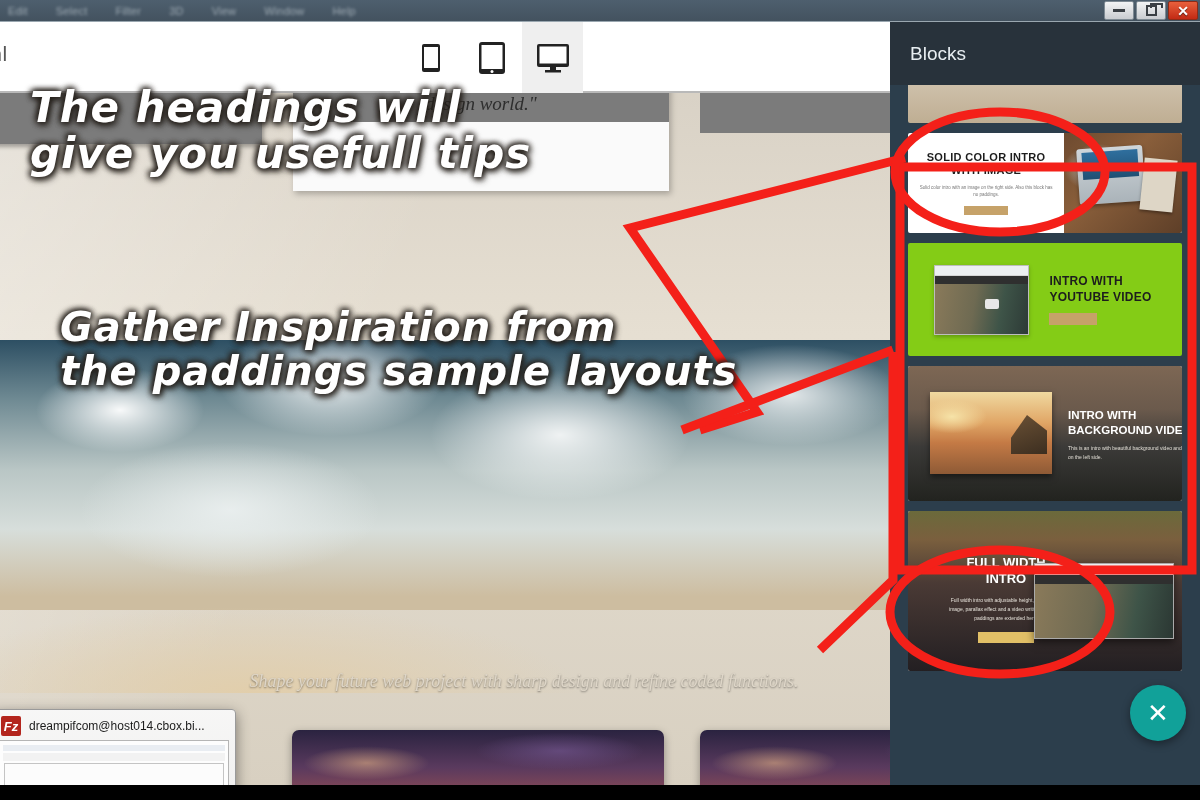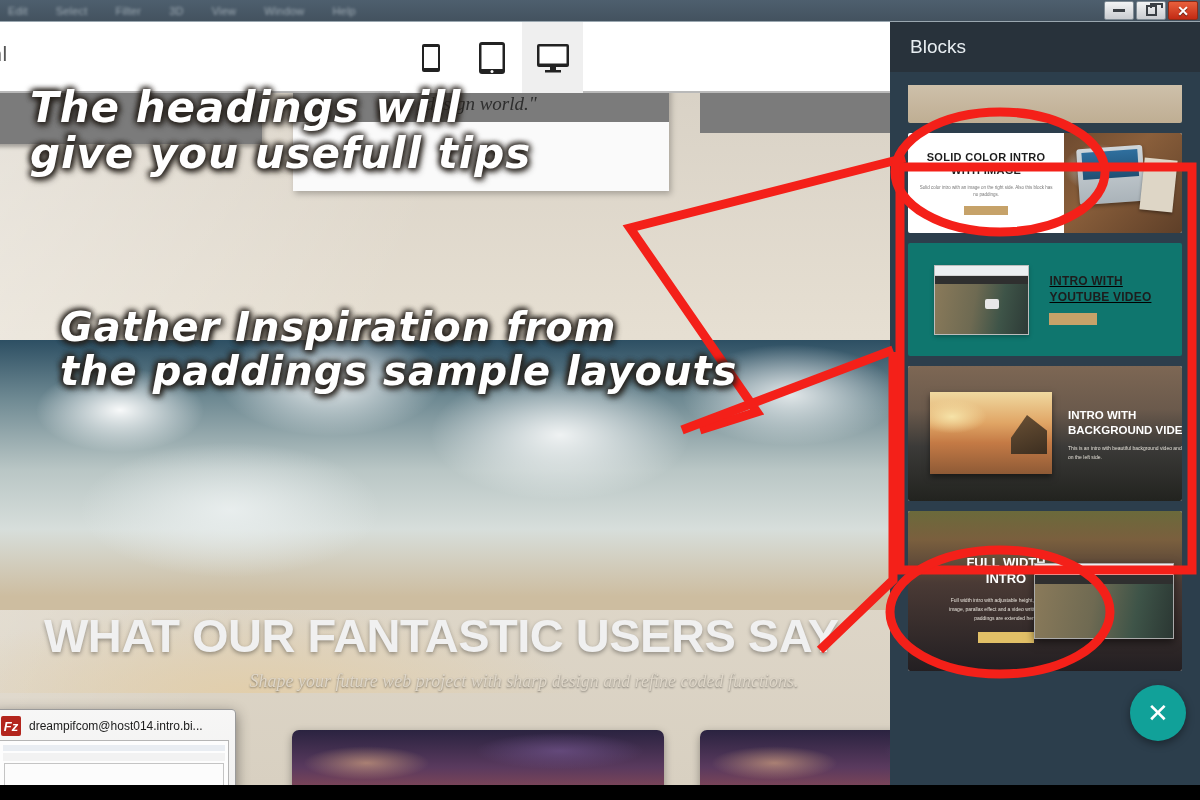--- a/index.html
+++ b/index.html
@@ -169,21 +169,21 @@
   }
   .fz-row { position: absolute; left: 3px; right: 3px; height: 2px; background: #dfe3e8; }
   .fz-pane { position: absolute; border: 1px solid #c4c4c4; background: #fff; }
 
   
   .panel {
     position: absolute; left: 890px; top: 22px; width: 310px; height: 763px;
     background: #2c3e4c;
   }
   .panel-header {
-    height: 50px; display: flex; align-items: center; padding-left: 20px;
+    height: 63px; display: flex; align-items: center; padding-left: 20px;
     color: #e8eef2; font-size: 19px; background: #28323b;
   }
   .panel-list {
     position: absolute; top: 63px; left: 0; right: 0; bottom: 52px; overflow: hidden;
   }
   .block-card {
     margin: 0 18px 10px 18px; background: #efefef; border-radius: 2px;
     overflow: hidden; position: relative;
   }
   .panel-footer {
@@ -217,21 +217,21 @@
   }
   .laptop::after {
     content:""; position:absolute; left:8%; top:8%; width:84%; height:48%;
     background: linear-gradient(180deg, #2f6f9e, #1f4f73);
   }
   .notebk {
     position: absolute; right: 6%; top: 26%; width: 28%; height: 52%;
     background: #ded6c6; transform: rotate(6deg); box-shadow: 0 2px 3px rgba(0,0,0,.35);
   }
 
-  .bc-yt { height: 113px; background: #0f766e; display: flex; align-items: center; text-decoration: underline; }
+  .bc-yt { height: 113px; background: #84cc16; display: flex; align-items: center; }
   .bc-yt .browser {
     margin-left: 26px; width: 128px; height: 70px; background: #fff;
     border: 1px solid #bdbdbd; box-shadow: 0 2px 4px rgba(0,0,0,.25); position: relative;
   }
   .bc-yt .browser .bar { height: 10px; background: #eceff1; border-bottom: 1px solid #d5d5d5; }
   .bc-yt .browser .nav { height: 8px; background: #2f2f2f; }
   .bc-yt .browser .shot {
     position: absolute; left: 0; right: 0; top: 18px; bottom: 0;
     background: linear-gradient(100deg, #8a7a5a 0%, #6e6a52 42%, #3e5448 70%, #2d3a36 100%);
   }
@@ -377,30 +377,29 @@
       <div class="white"></div>
     </div>
     <div class="testi-left">
       
     </div>
 
     <div class="skyband"></div>
     <div class="duneband"></div>
     <div class="dune2"></div>
 
-    <div class="site-heading">WHAT OUR FANTASTIC USERS SAY</div>
     <div class="site-sub">Shape your future web project with sharp design and refine coded functions.</div>
 
     <div class="photo-card card-a"></div>
     <div class="photo-card card-b"></div>
 
     <div class="fz-preview">
       <div class="fz-title">
         <div class="fz-logo">Fz</div>
-        <div class="fz-name">dreampifcom@host014.intro.bi...</div>
+        <div class="fz-name">dreampifcom@host014.cbox.bi...</div>
       </div>
       <div class="fz-body">
         <div class="fz-row" style="top:4px;height:6px;background:#e9edf2"></div>
         <div class="fz-row" style="top:12px;height:8px;background:#f2f2f2"></div>
         <div class="fz-pane" style="left:4px;top:22px;right:4px;height:24px;background:#fcfcfc"></div>
 
       </div>
     </div>
   </div>
 

